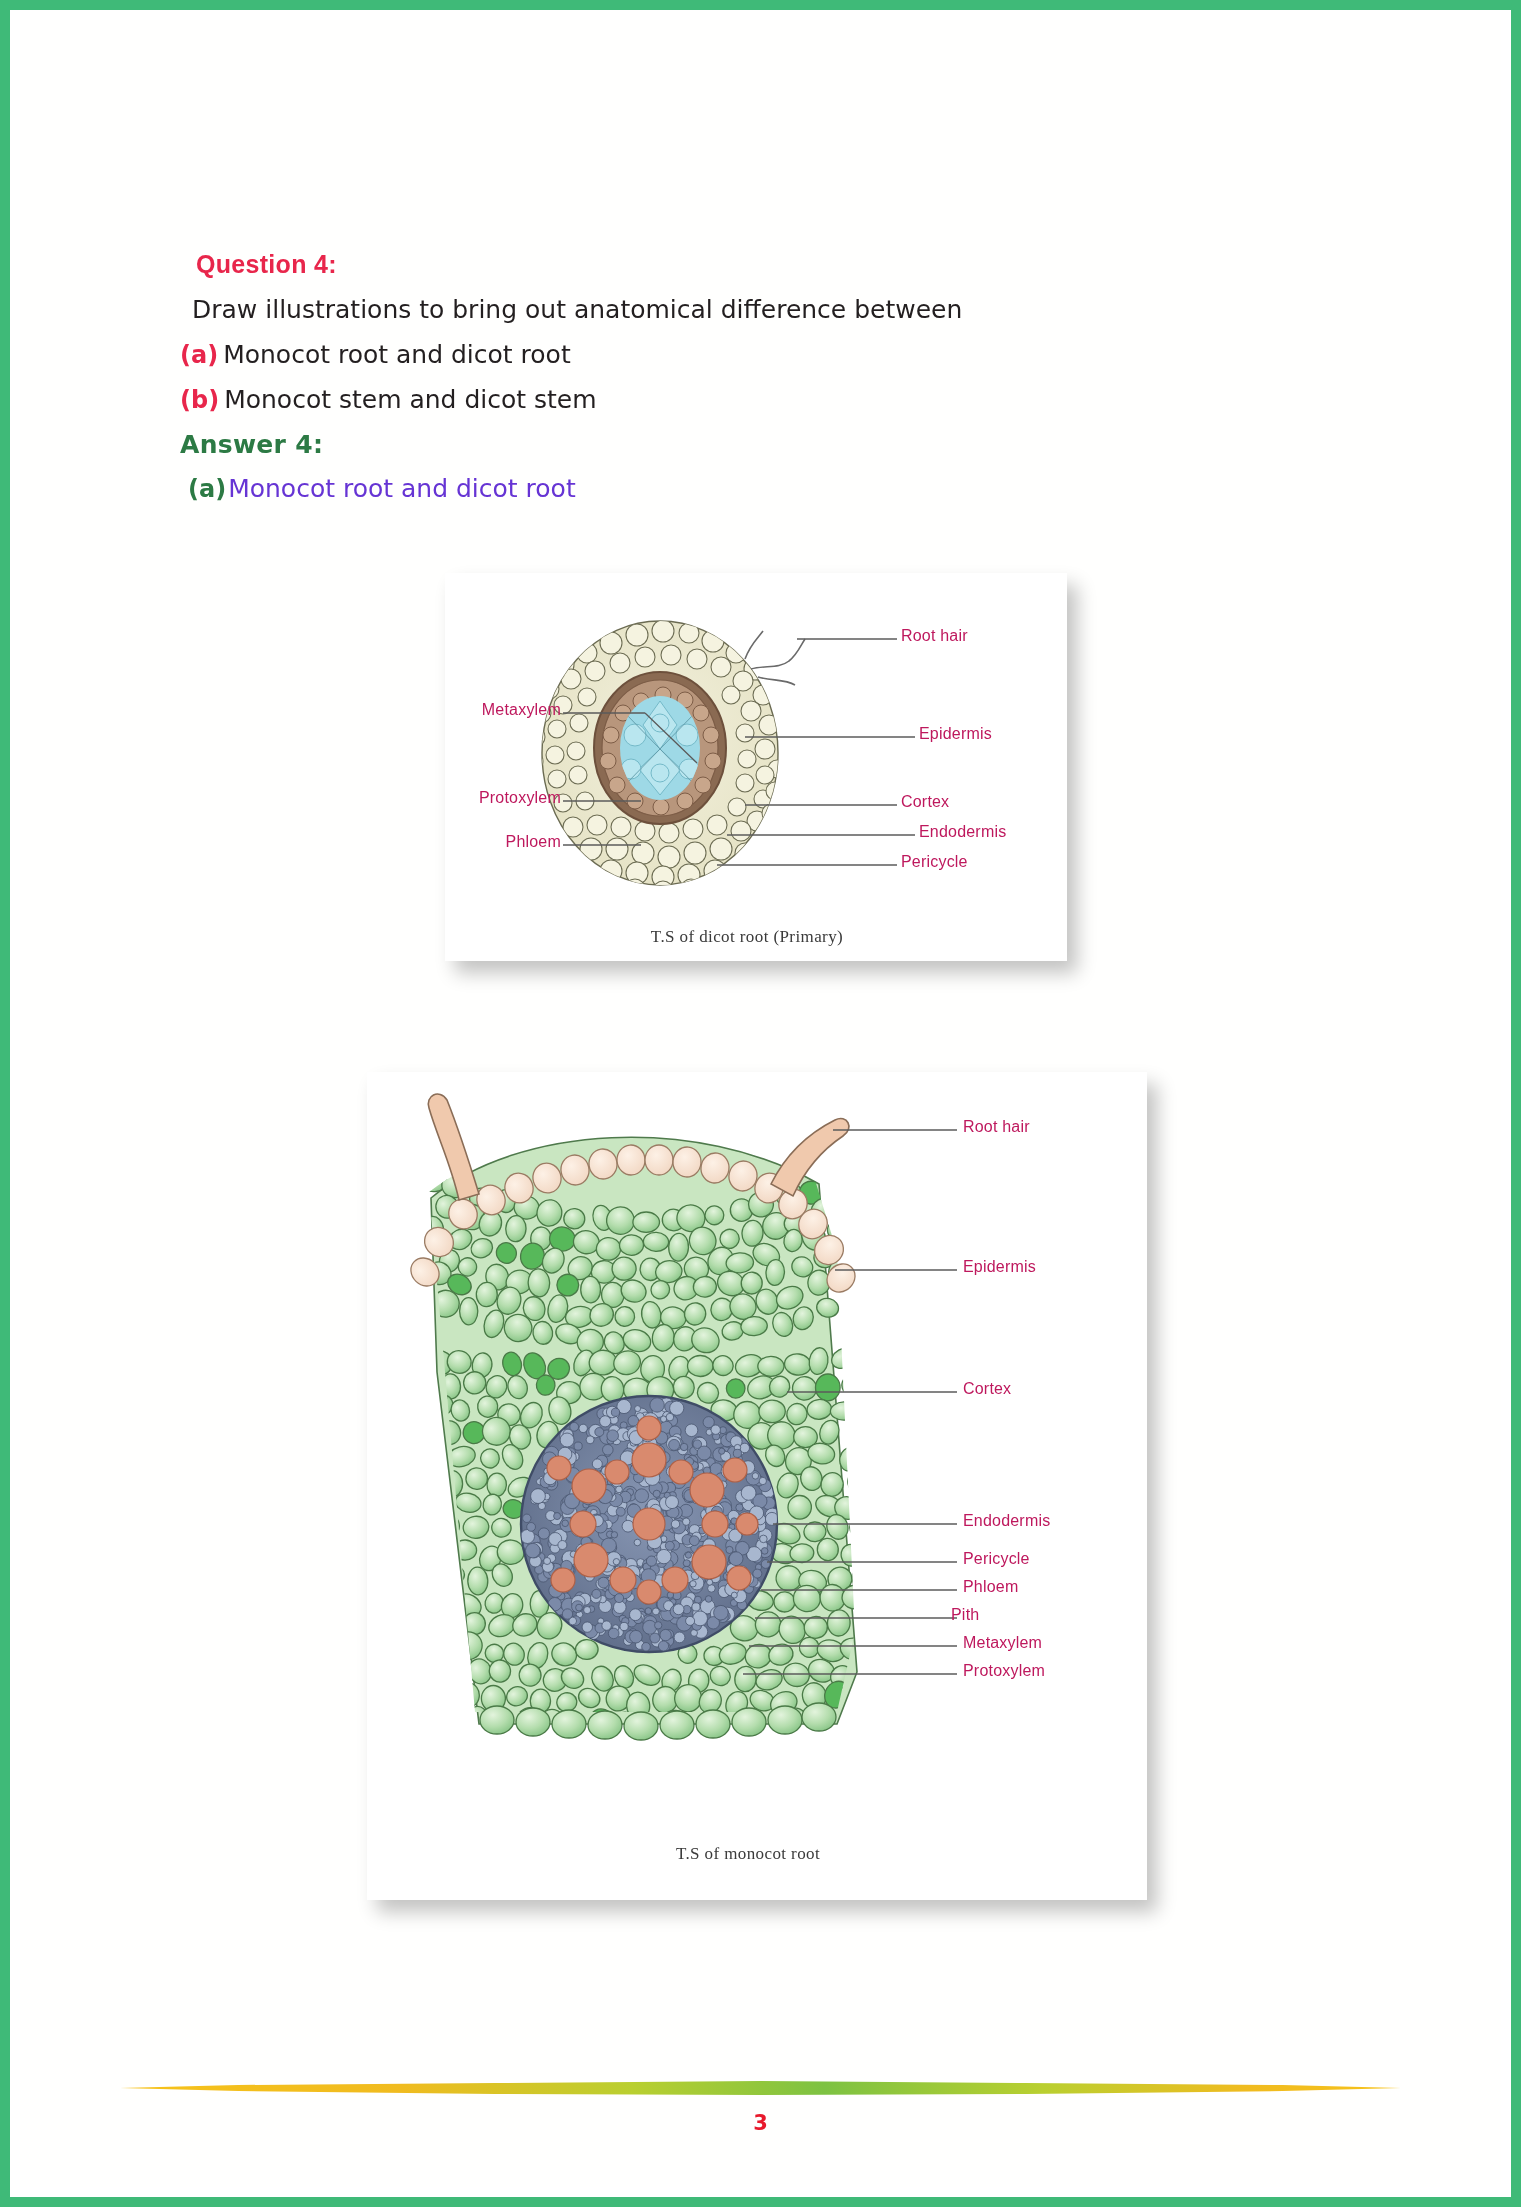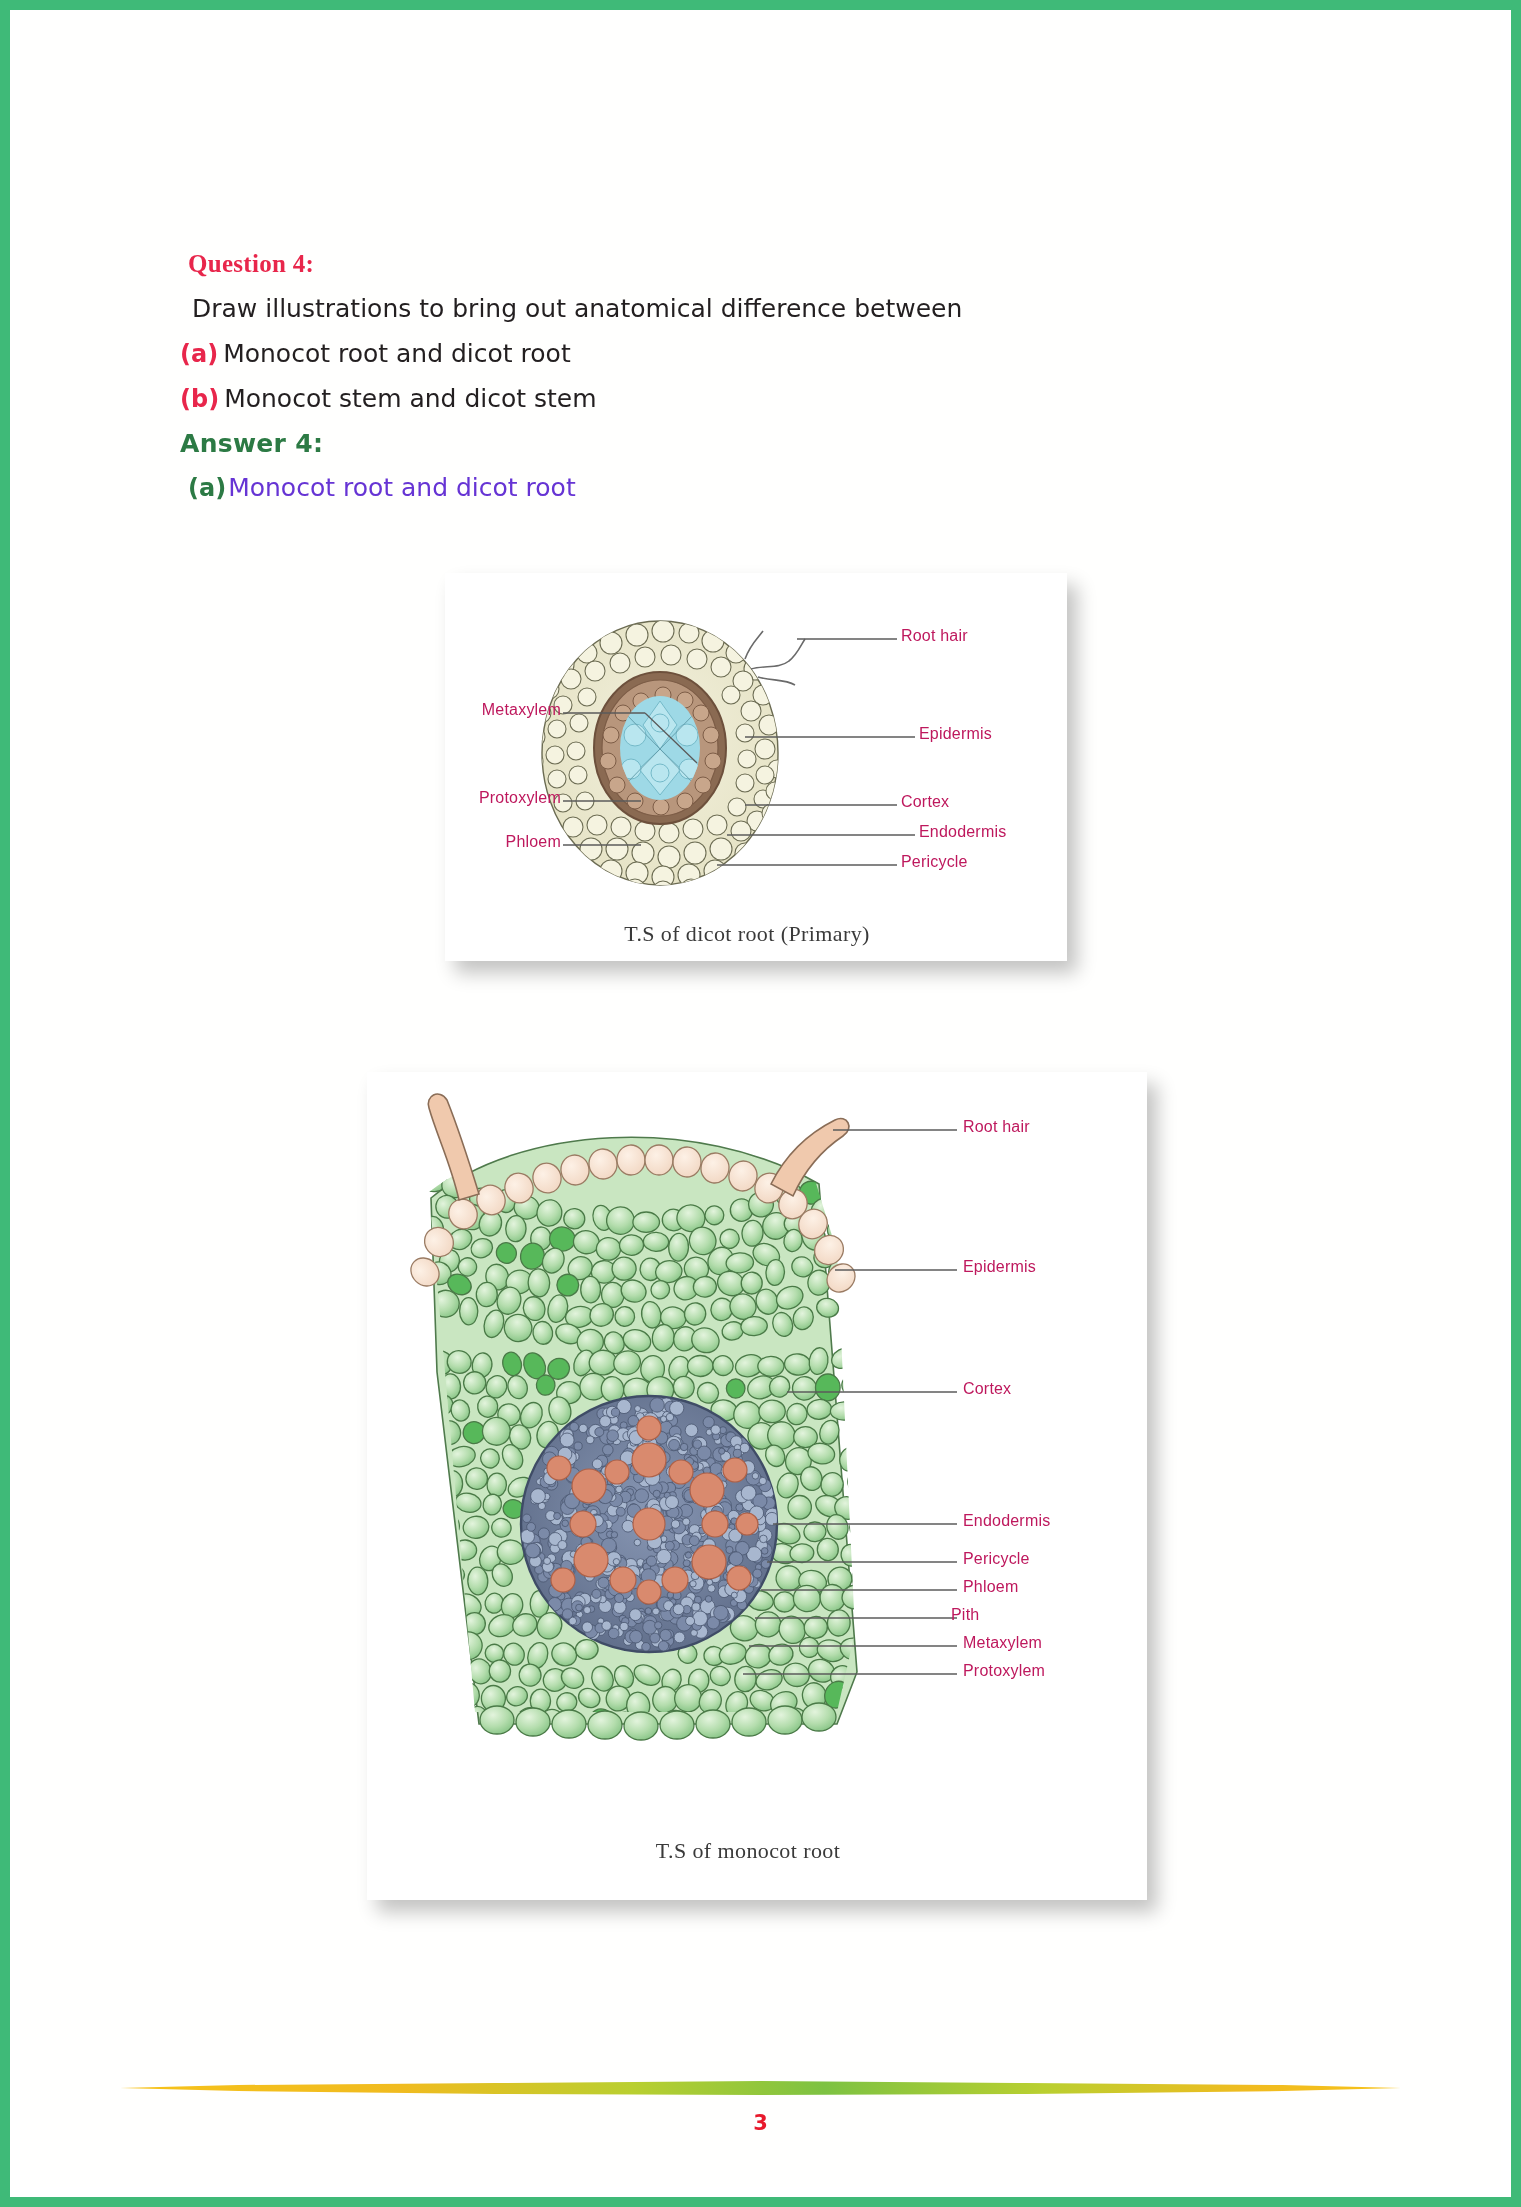--- a/index.html
+++ b/index.html
@@ -22,22 +22,22 @@
 
   
   .content{
     position:absolute;left:160px;top:230px;width:1180px;
   }
   .q-title{
     color:#e8264b;
     font-weight:bold;
     font-size:25px;
     letter-spacing:.3px;
-    margin:0 0 16px 8px;
-    font-family:Liberation Serif, serif;
+    margin:0 0 16px 16px;
+    font-family:Liberation Sans, sans-serif;
   }
   .q-line{
     color:#231f20;
     font-size:25px;
     margin:0 0 16px 12px;
     font-family:"DejaVu Sans", sans-serif;
   }
   .item{
     font-size:25px;margin:0 0 16px 0;color:#231f20;
     display:flex;align-items:baseline;
@@ -61,21 +61,21 @@
     position:absolute;
     background:#ffffff;
     box-shadow:10px 12px 18px rgba(0,0,0,.24);
   }
   .fig-dicot{ left:425px; top:553px; width:622px; height:388px; }
   .fig-monocot{ left:347px; top:1052px; width:780px; height:828px; }
 
   .figcaption{
     position:absolute;left:0;right:18px;text-align:center;
     font-family:"Liberation Serif", serif;
-    color:#3a3a3a;font-size:22px;letter-spacing:.4px;
+    color:#3a3a3a;font-size:17px;letter-spacing:.4px;
   }
   .fig-dicot .figcaption{ bottom:14px; }
   .fig-monocot .figcaption{ bottom:36px;font-family:Liberation Serif, serif; }
 
   .lbl{
     position:absolute;
     font-family:Liberation Sans, sans-serif;
     font-size:16px;color:#be185d;
     white-space:nowrap;
     letter-spacing:.2px;

